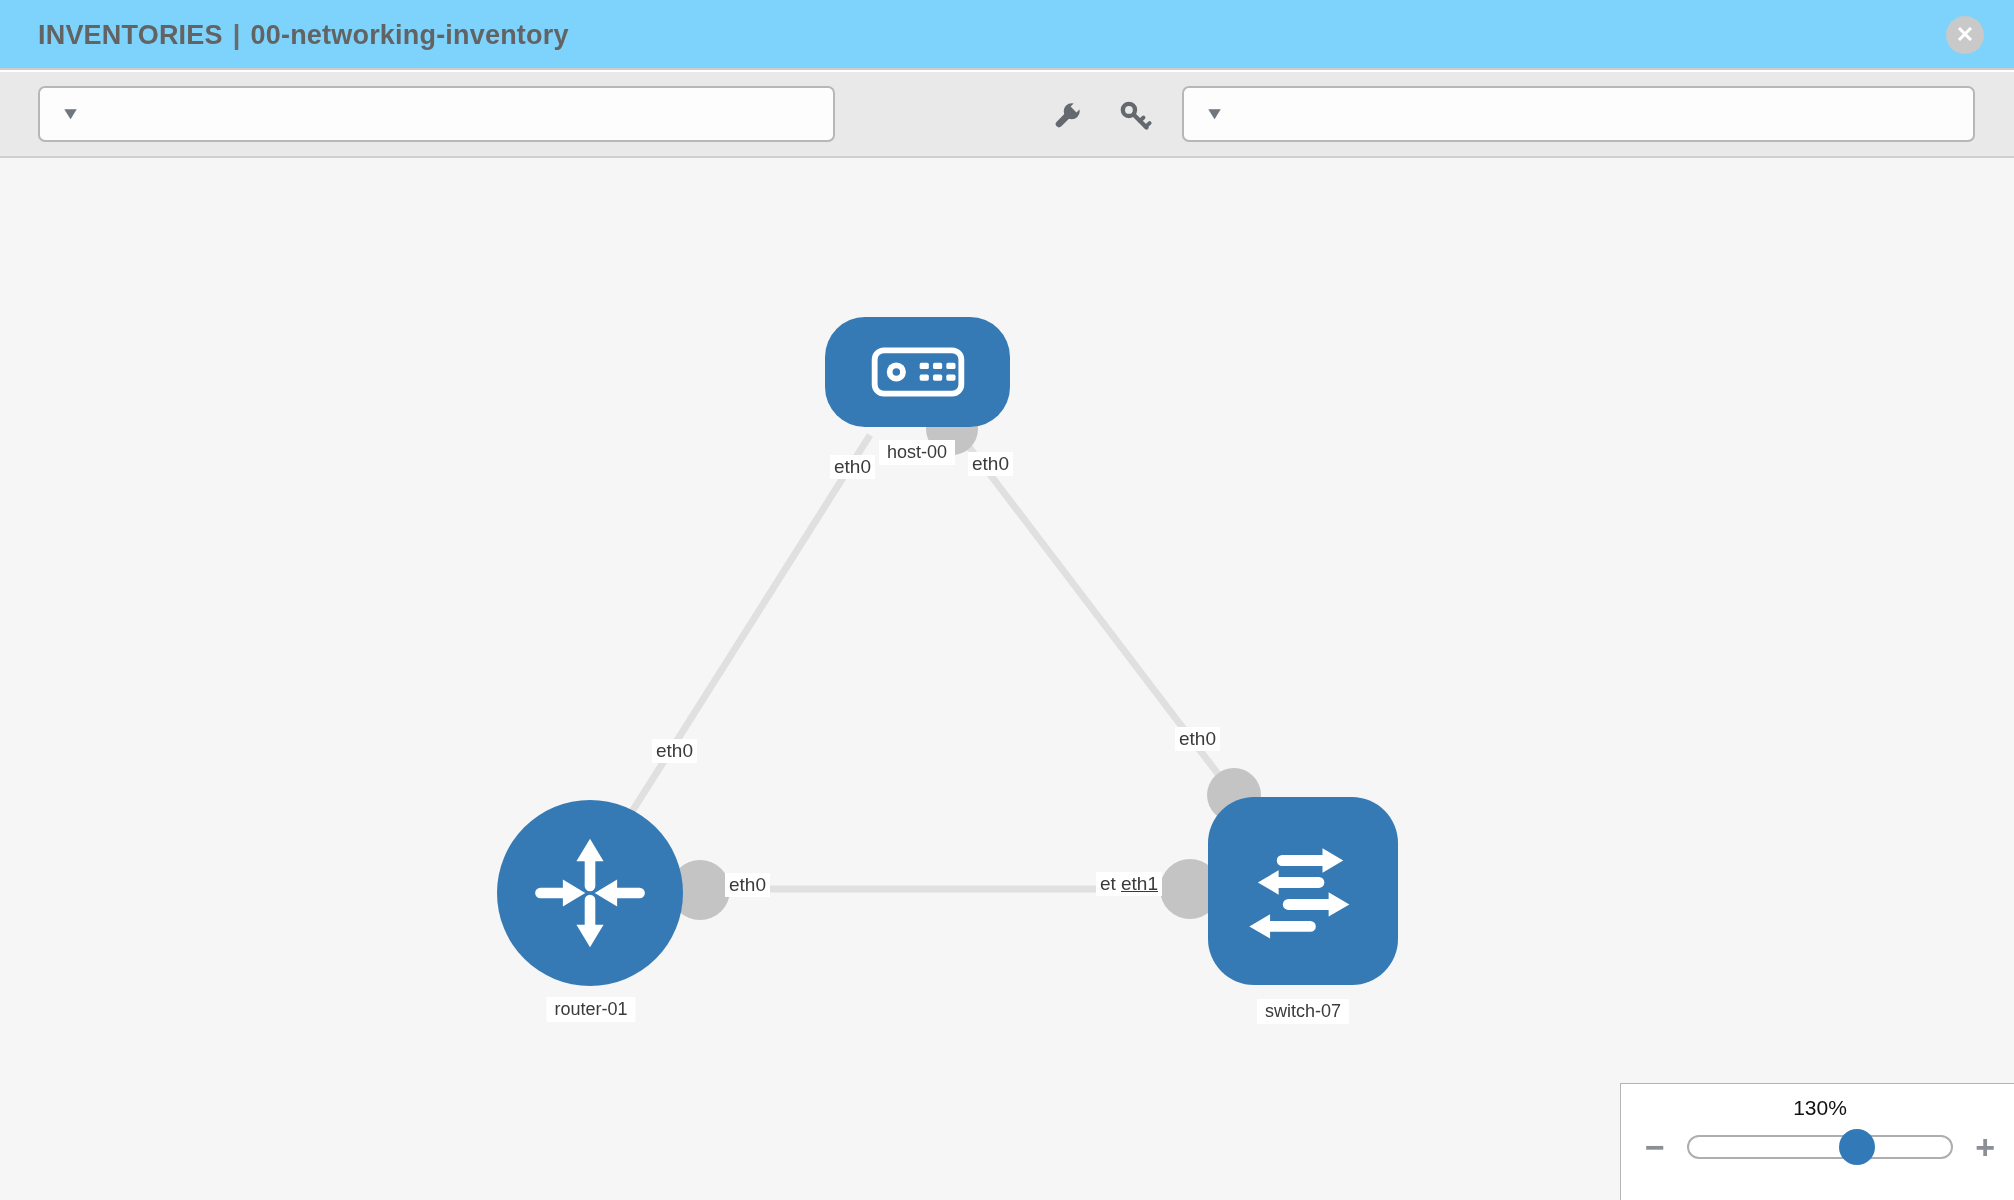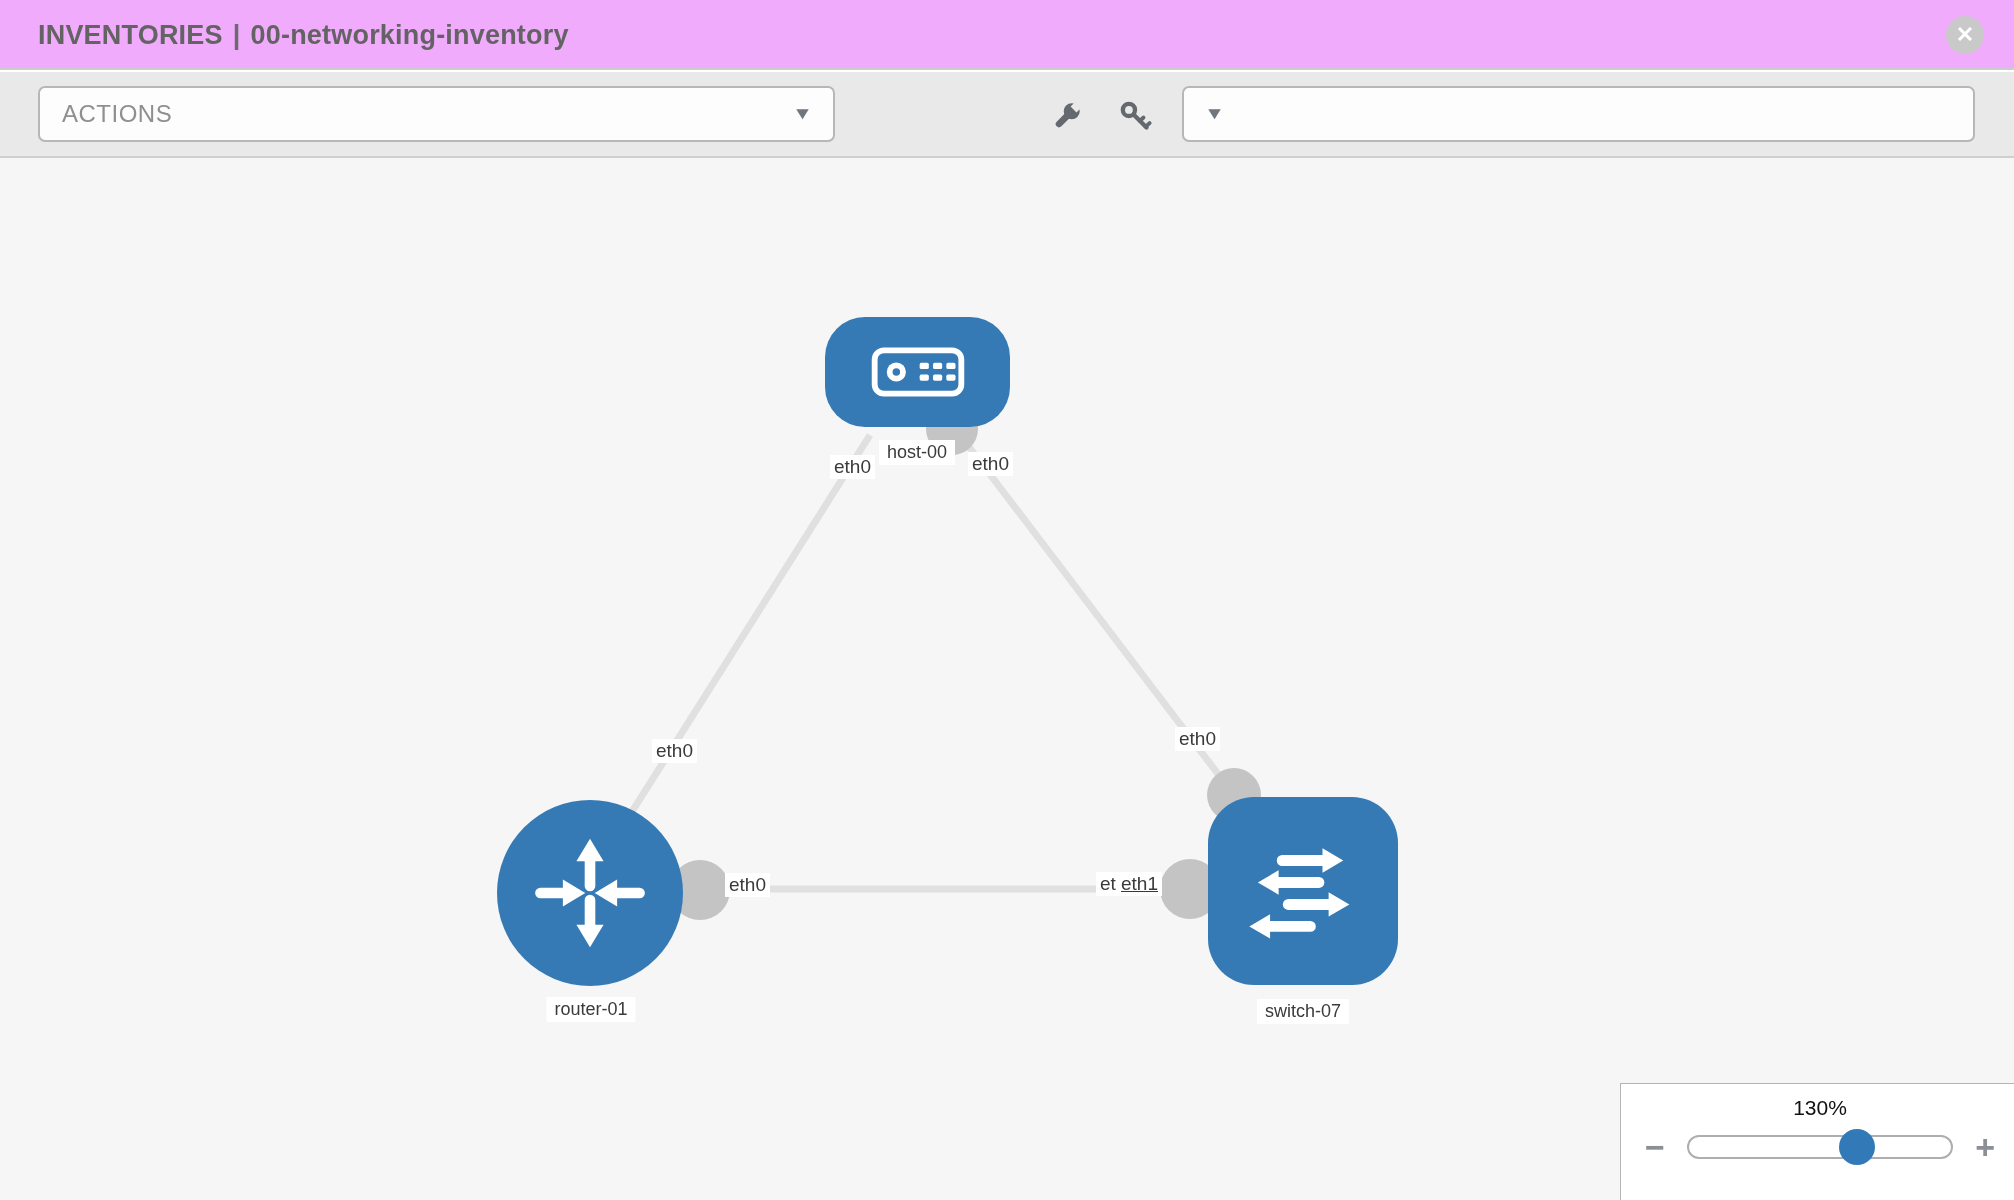--- a/index.html
+++ b/index.html
@@ -2,21 +2,21 @@
 <html><head>
 <meta charset="utf-8">
 <style>
   * { box-sizing: border-box; margin: 0; padding: 0; }
   html, body { width: 2014px; height: 1200px; overflow: hidden; background: #fff;
     font-family: "Liberation Sans", sans-serif; }
   .viewport { position: relative; width: 2014px; height: 1200px; background: #fff; }
 
   
   .header { position: absolute; left: 0; top: 0; width: 2014px; height: 70px;
-    background: #f0abfc; border-bottom: 2px solid #cccccc; }
+    background: #7dd3fc; border-bottom: 2px solid #cccccc; }
   .title { position: absolute; left: 38px; top: 0; height: 70px; line-height: 70px;
     font-size: 27px; font-weight: bold; color: #636363; letter-spacing: 0.2px; }
   .title .sep { margin: 0 10px; font-weight: bold; color: #6b6b6b; }
   .close-btn { position: absolute; right: 30px; top: 16px; width: 38px; height: 38px;
     border-radius: 50%; background: #c9c9c9; color: #ffffff; text-align: center;
     line-height: 38px; font-size: 22px; font-weight: bold; cursor: pointer; }
 
   
   .toolbar { position: absolute; left: 0; top: 72px; width: 2014px; height: 86px;
     background: #e9e9e9; border-bottom: 2px solid #cfcfcf; }
@@ -67,21 +67,20 @@
 
   <div class="header">
     <div class="title">
       <span>INVENTORIES</span><span class="sep">|</span><span>00-networking-inventory</span>
     </div>
     <div class="close-btn">✕</div>
   </div>
 
   <div class="toolbar">
     <div class="dropdown dd-actions">
-      <span class="ph">ACTIONS</span>
       <span class="caret">▼</span>
     </div>
 
     <svg class="tool-icon icon-wrench" viewBox="0 0 28 28">
       <g transform="rotate(45 14 14)" fill="#64696f">
         <circle cx="14" cy="8.5" r="6.6"></circle>
         <rect x="10.6" y="0" width="6.8" height="6.4" fill="#e9e9e9"></rect>
         <rect x="11.3" y="12" width="5.4" height="14" rx="2.7"></rect>
       </g>
     </svg>

